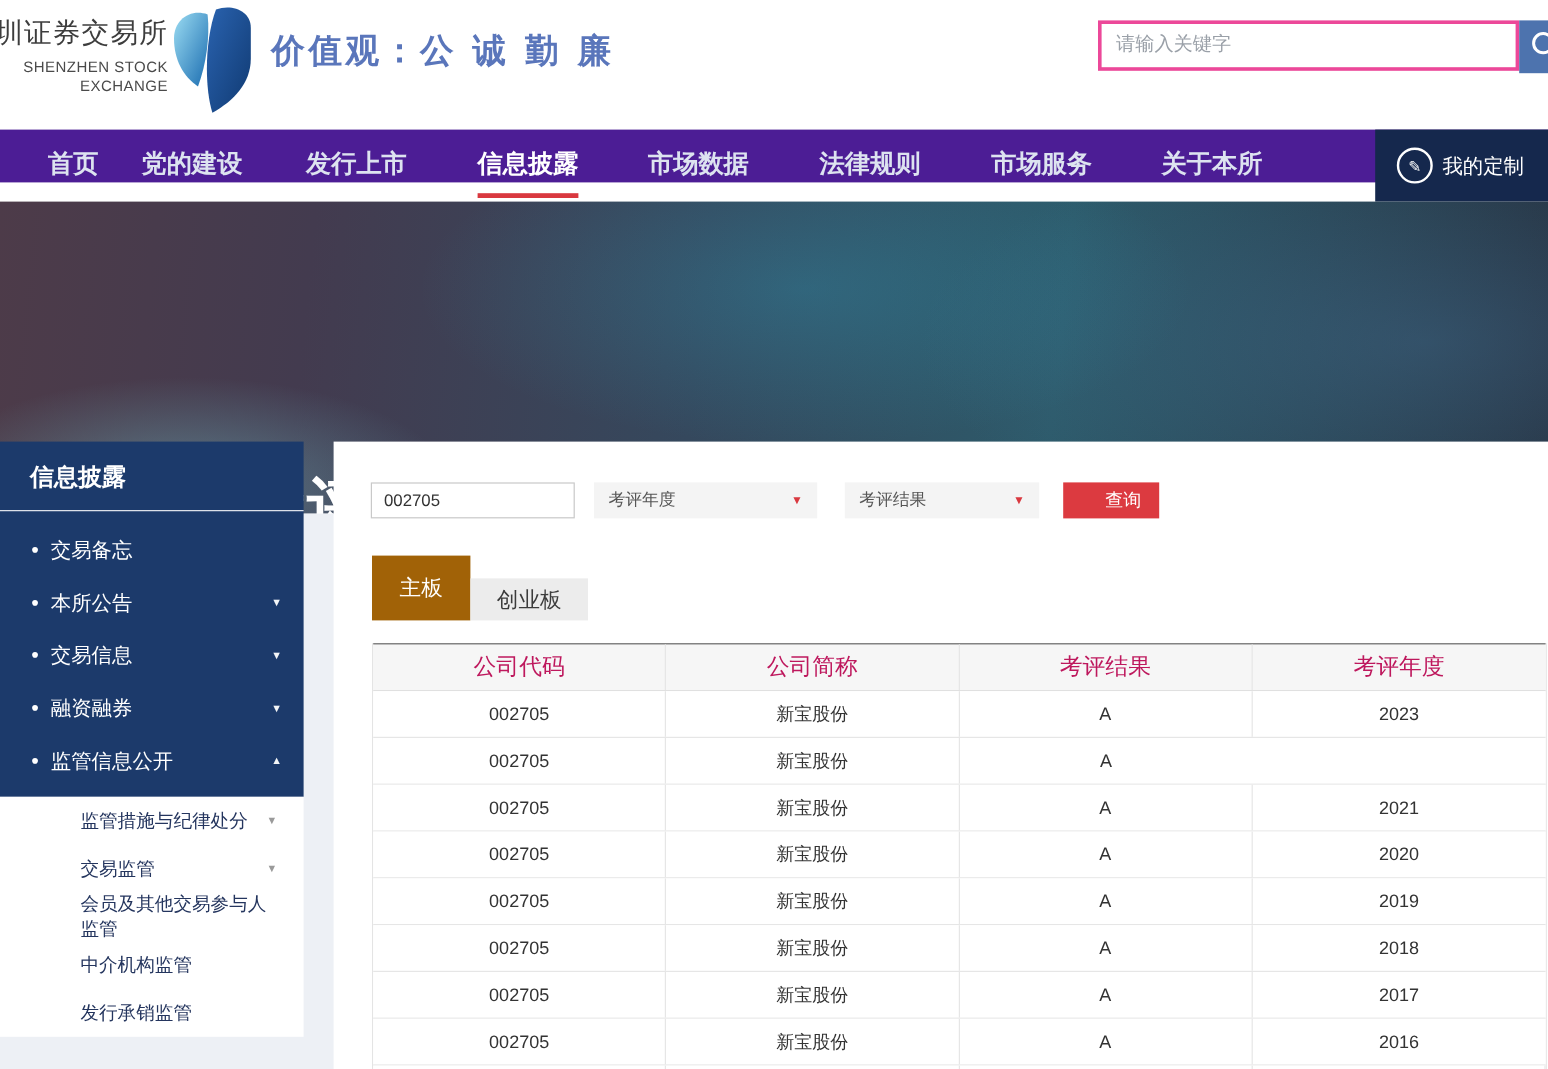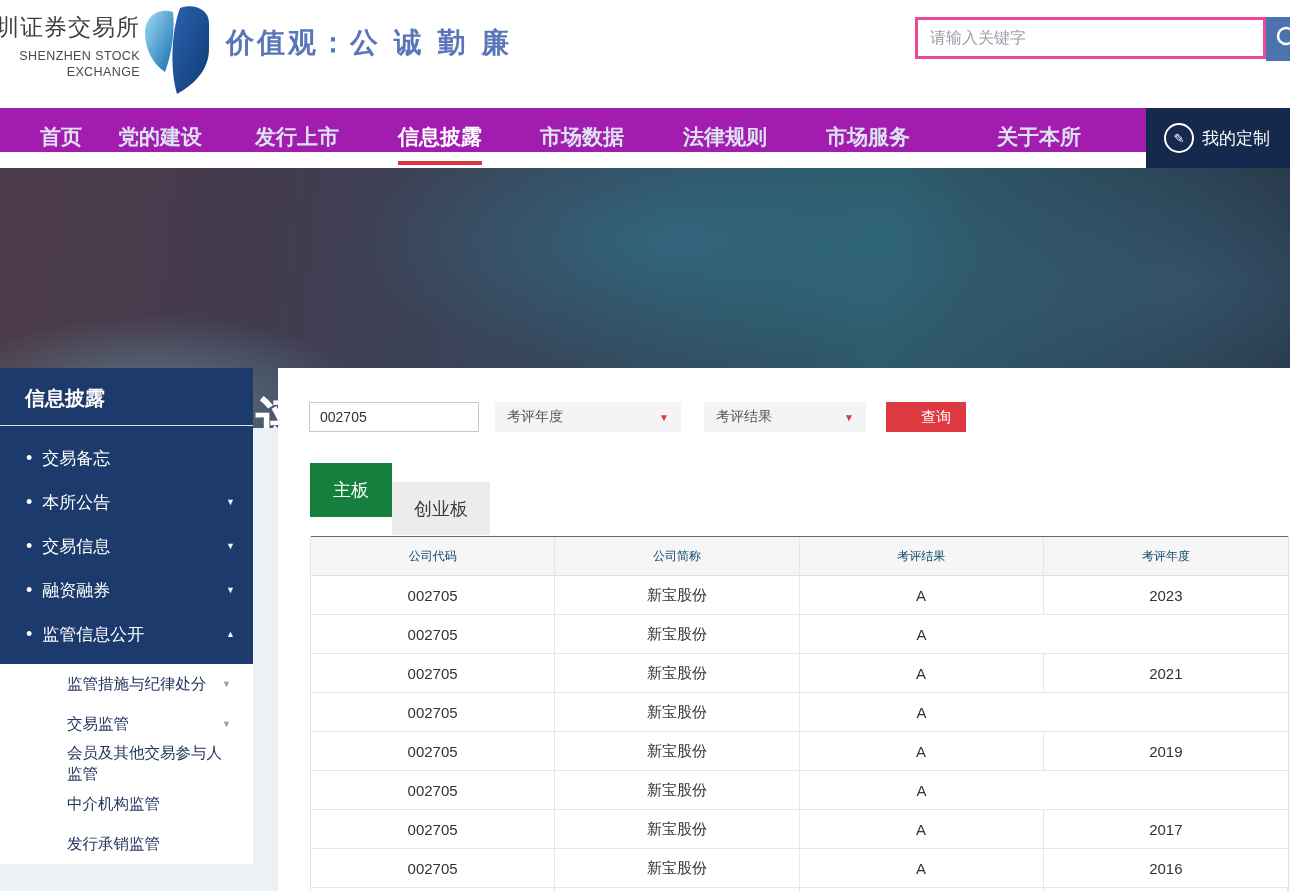--- a/index.html
+++ b/index.html
@@ -17,21 +17,21 @@
   .slogan{position:absolute;left:226px;top:24px;font-size:28px;font-weight:bold;color:#5a76bb;
           font-family:"DejaVu Serif",serif;letter-spacing:3px;white-space:nowrap;}
   .search-wrap{position:absolute;left:915px;top:17px;height:44px;display:flex;}
   .search-input{width:351px;height:42px;border:3px solid #ec4899;padding:0 12px;font-size:16px;
                 color:#333;outline:none;font-family:"Liberation Sans",sans-serif;box-sizing:border-box;}
   .search-input::placeholder{color:#9aa0a8;}
   .search-btn{width:42px;height:44px;background:#4d73ae;border:none;cursor:pointer;
               display:flex;align-items:center;justify-content:flex-start;padding:0;}
 
   
-  .main-nav{position:absolute;top:108px;left:0;width:1290px;height:44px;background:#a21caf;text-decoration:underline;}
+  .main-nav{position:absolute;top:108px;left:0;width:1290px;height:44px;background:#4c1d95;text-decoration:underline;}
   .nav-item{position:absolute;top:0;height:60px;line-height:58px;font-size:21px;color:#dde3f0;
             font-weight:600;cursor:pointer;white-space:nowrap;}
   .nav-item.active{color:#fff;}
   .nav-item.active::after{content:"";position:absolute;left:0;right:0;bottom:3px;height:4px;background:#d9383f;}
   .custom-block{position:absolute;right:0;top:0;width:144px;height:60px;background:#15284d;
                 display:flex;align-items:center;cursor:pointer;}
   .custom-circle{width:26px;height:26px;border:2px solid #fff;border-radius:50%;margin-left:18px;
                  display:flex;align-items:center;justify-content:center;color:#fff;font-size:13px;}
   .custom-label{color:#fff;font-size:17px;margin-left:8px;}
 
@@ -72,30 +72,30 @@
               font-family:"Liberation Sans",sans-serif;}
   .select-box{position:absolute;top:34px;height:30px;background:#f4f4f4;display:flex;
               align-items:center;padding:0 12px;font-size:14px;color:#555;cursor:pointer;
               box-sizing:border-box;}
   .select-year{left:217px;width:186px;}
   .select-result{left:426px;width:162px;}
   .select-arrow{margin-left:auto;font-size:10px;color:#d9383f;}
   .query-btn{position:absolute;left:608px;top:34px;width:80px;height:30px;background:#dc3a40;
              color:#fff;border:none;font-size:15px;cursor:pointer;font-family:"Liberation Sans",sans-serif;padding-left:26px;}
 
-  .tab-main{position:absolute;left:32px;top:95px;width:82px;height:54px;background:#15803d;color:#fff;
+  .tab-main{position:absolute;left:32px;top:95px;width:82px;height:54px;background:#a16207;color:#fff;
             font-size:18px;display:flex;align-items:center;justify-content:center;cursor:pointer;}
-  .tab-gem{position:absolute;left:114px;top:114px;width:98px;height:53px;background:#ececec;color:#3c3c3c;
+  .tab-gem{position:absolute;left:114px;top:114px;width:98px;height:35px;background:#ececec;color:#3c3c3c;
            font-size:18px;display:flex;align-items:center;justify-content:center;cursor:pointer;}
 
   .eval-table{position:absolute;left:32px;top:168px;width:977px;border-left:1px solid #e4e4e4;
               border-right:1px solid #e4e4e4;}
   .t-head{display:flex;height:38px;background:#f6f6f6;border-top:1px solid #666;
           border-bottom:1px solid #e0e0e0;}
-  .t-head .t-cell{font-size:12px;color:#0c4a6e;}
+  .t-head .t-cell{font-size:19px;color:#be185d;}
   .t-row{display:flex;height:38px;background:#fff;border-bottom:1px solid #e6e6e6;}
   .t-cell{width:25%;display:flex;align-items:center;justify-content:center;font-size:15px;
           color:#333;border-right:1px solid #e6e6e6;box-sizing:border-box;}
   .t-cell:last-child{border-right:none;}
   .t-row-partial{display:flex;height:14px;background:#fff;}
   .t-row-partial .t-cell{border-right:1px solid #e6e6e6;}
 </style>
 </head>
 <body>
 
@@ -138,21 +138,21 @@
 
   <nav class="main-nav">
     <div>
         <div class="nav-item" style="left: 40px;">首页</div>
         <div class="nav-item" style="left: 118px;">党的建设</div>
         <div class="nav-item" style="left: 255px;">发行上市</div>
         <div class="nav-item active" style="left: 398px;">信息披露</div>
         <div class="nav-item" style="left: 540px;">市场数据</div>
         <div class="nav-item" style="left: 683px;">法律规则</div>
         <div class="nav-item" style="left: 826px;">市场服务</div>
-        <div class="nav-item" style="left: 968px; margin-left: 29px;">关于本所</div>
+        <div class="nav-item" style="left: 968px;">关于本所</div>
       </div>
     <div class="custom-block">
       <span class="custom-circle">✎</span>
       <span class="custom-label">我的定制</span>
     </div>
   </nav>
 
   <section class="hero">
     <div class="hero-title">信息披露考评</div>
     <div class="breadcrumb">
@@ -256,31 +256,33 @@
           <div class="t-row">
             <div class="t-cell">002705</div>
             <div class="t-cell">新宝股份</div>
             <div class="t-cell">A</div>
             <div class="t-cell">2021</div>
           </div>
           <div class="t-row">
             <div class="t-cell">002705</div>
             <div class="t-cell">新宝股份</div>
             <div class="t-cell">A</div>
+            <div class="t-cell">2020</div>
           </div>
           <div class="t-row">
             <div class="t-cell">002705</div>
             <div class="t-cell">新宝股份</div>
             <div class="t-cell">A</div>
             <div class="t-cell">2019</div>
           </div>
           <div class="t-row">
             <div class="t-cell">002705</div>
             <div class="t-cell">新宝股份</div>
             <div class="t-cell">A</div>
+            <div class="t-cell">2018</div>
           </div>
           <div class="t-row">
             <div class="t-cell">002705</div>
             <div class="t-cell">新宝股份</div>
             <div class="t-cell">A</div>
             <div class="t-cell">2017</div>
           </div>
           <div class="t-row">
             <div class="t-cell">002705</div>
             <div class="t-cell">新宝股份</div>

